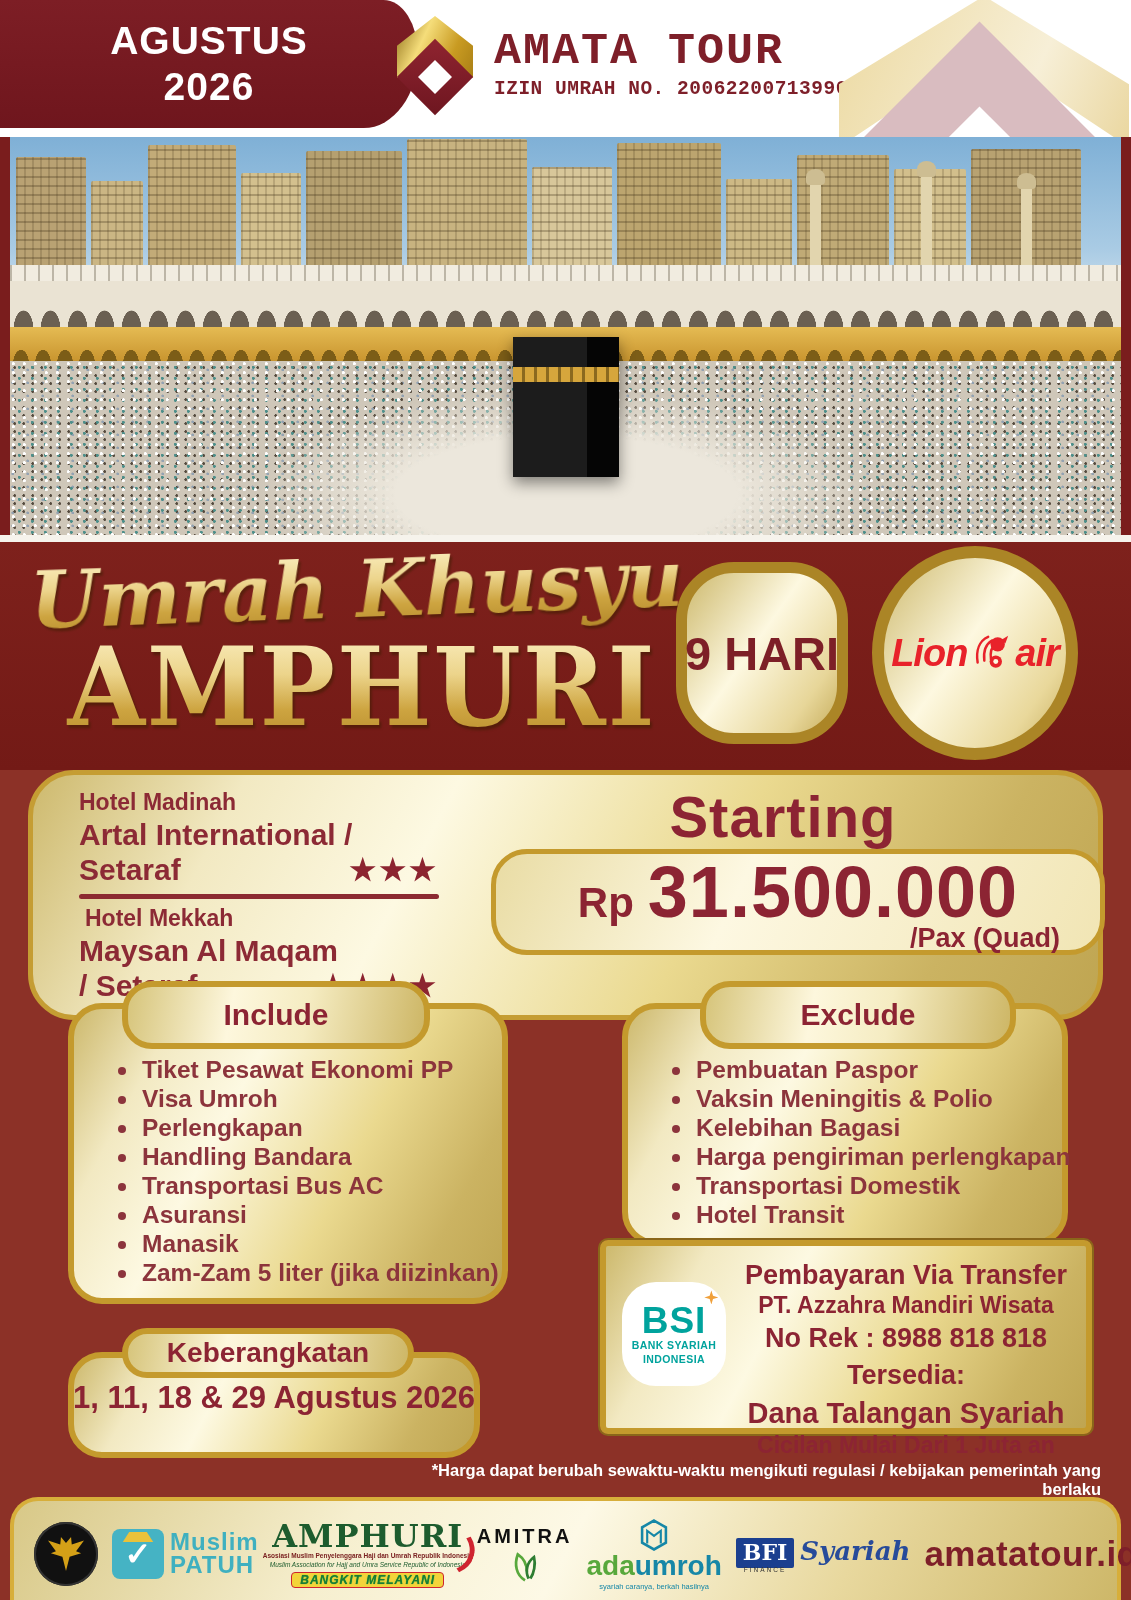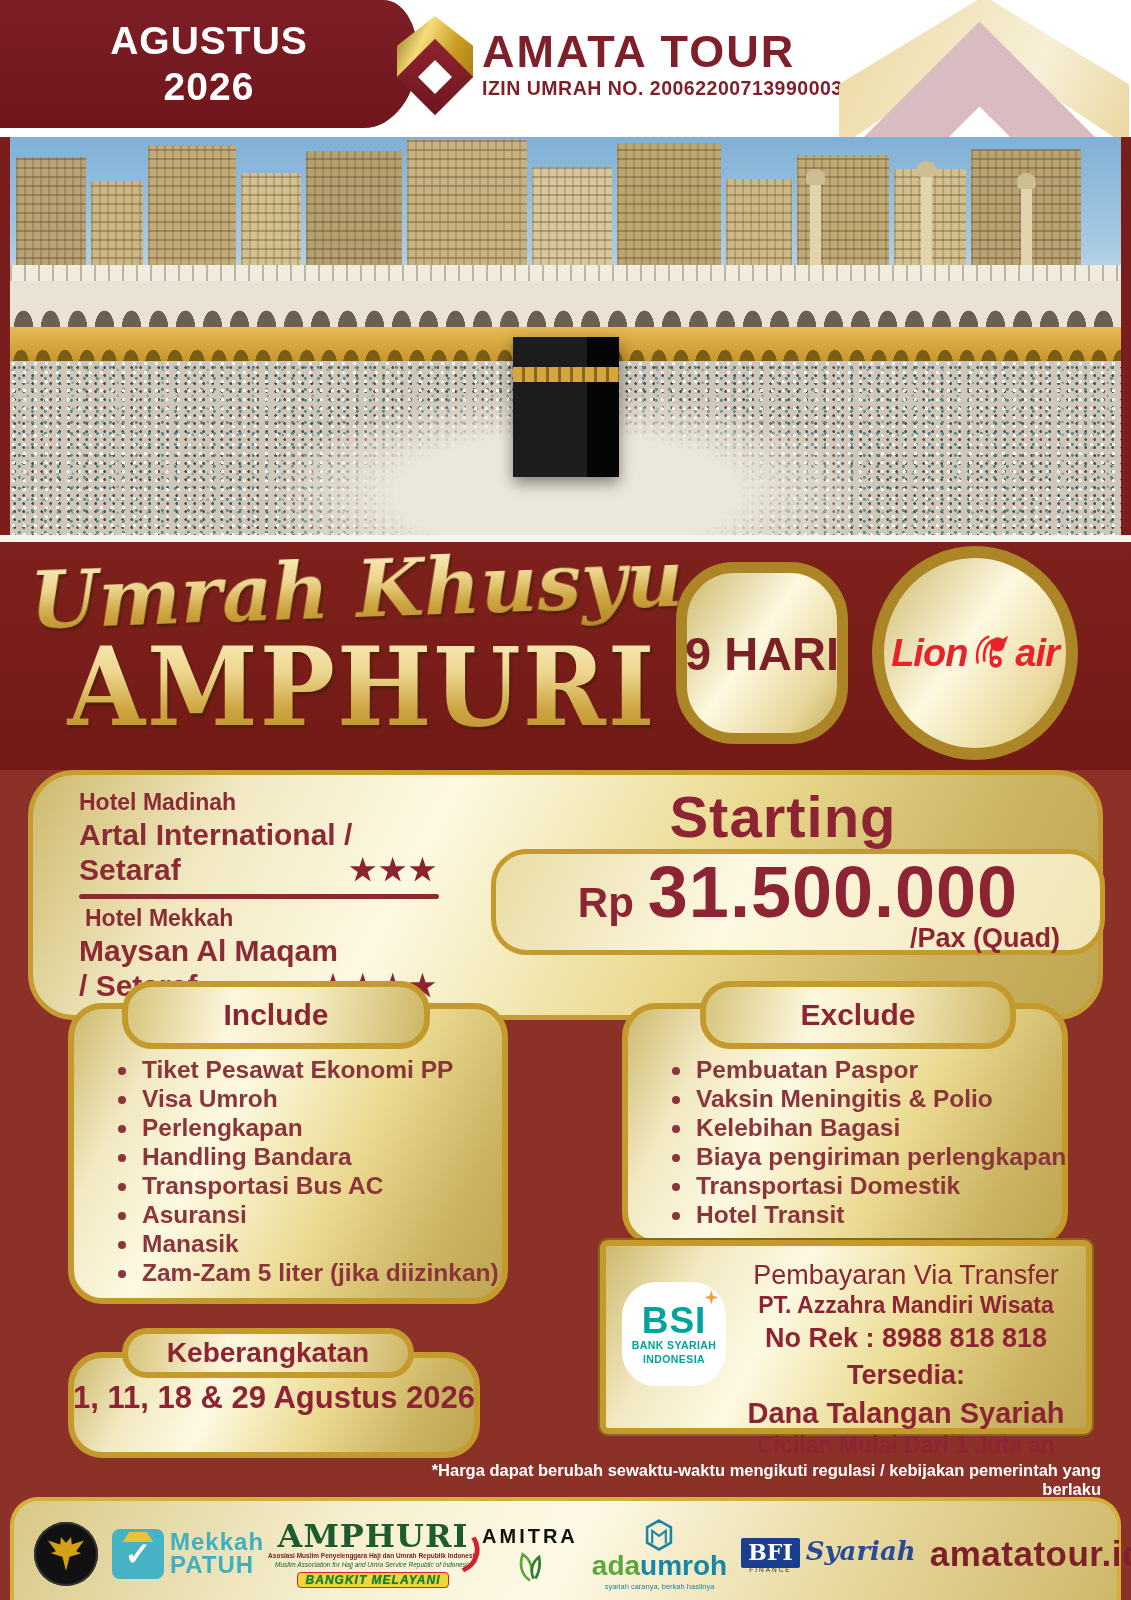--- a/index.html
+++ b/index.html
@@ -7,21 +7,21 @@
   body { font-family:"Liberation Sans", sans-serif; }
   .poster { position:relative; width:1131px; height:1600px; overflow:hidden; background:#8C3127; }
 
   
   .topbar { position:absolute; top:0; left:0; width:1131px; height:137px; background:#ffffff; }
   .month-badge { position:absolute; left:0; top:0; width:418px; height:128px;
     background:linear-gradient(180deg,#7d1e25,#6f161d);
     border-radius:0 70px 110px 0 / 0 110px 150px 0;
     display:flex; flex-direction:column; align-items:center; justify-content:center;
     color:#fff; font-weight:bold; font-size:39px; line-height:1.18; letter-spacing:1px; }
-  .brand { position:absolute; left:392px; top:16px; display:flex; align-items:center; gap:4px; }
+  .brand { position:absolute; left:392px; top:16px; display:flex; align-items:center; gap:16px;font-family:Liberation Mono, monospace; }
   .amata-mark { position:relative; width:86px; height:96px; flex:0 0 auto; }
   .amata-chev { position:absolute; left:5px; top:0; width:76px; height:62px;
     background:linear-gradient(115deg,#8a6a14,#f5dd7a 35%,#c99b22 70%,#a97f15);
     clip-path:polygon(50% 0,100% 48%,100% 100%,50% 42%,0 100%,0 48%); }
   .amata-diam { position:absolute; left:16px; top:34px; width:54px; height:54px;
     background:linear-gradient(135deg,#8f2430,#6e1620); transform:rotate(45deg); }
   .amata-diam::after { content:""; position:absolute; inset:15px; background:#fff; }
   .brand-text { display:flex; flex-direction:column; }
   .brand-name { color:#7e1f29; font-weight:bold; font-size:45px; letter-spacing:2px; line-height:1.05; }
   .brand-license { color:#7e1f29; font-weight:bold; font-size:19.5px; letter-spacing:.5px; margin-top:2px; }
@@ -135,21 +135,21 @@
   .payment-box { position:absolute; left:600px; top:1240px; width:492px; height:194px;
     border:6px solid #c49a2d; box-shadow:0 0 0 2px #8a661a; border-radius:8px; z-index:2;
     display:flex; align-items:flex-start; padding:14px 10px 10px 16px; gap:10px; }
   .bsi-logo { flex:0 0 auto; width:104px; height:104px; margin-top:22px; background:#fff; border-radius:34px;
     display:flex; flex-direction:column; align-items:center; justify-content:center; }
   .bsi-abbr { position:relative; color:#00a39d; font-weight:bold; font-size:37px; letter-spacing:1px; line-height:1; }
   .bsi-star { position:absolute; right:-12px; top:-12px; width:14px; height:14px; background:#f0a03a;
     clip-path:polygon(50% 0,62% 38%,100% 50%,62% 62%,50% 100%,38% 62%,0 50%,38% 38%); }
   .bsi-line { color:#00a39d; font-size:10.5px; font-weight:bold; letter-spacing:.4px; line-height:1.25; }
   .pay-text { flex:1; display:flex; flex-direction:column; align-items:center; text-align:center; color:#8c2433; }
-  .pay-heading { font-weight:normal; font-size:27px; }
+  .pay-heading { font-weight:bold; font-size:27px; }
   .pay-name { font-weight:bold; font-size:23px; margin-top:1px; }
   .pay-rek { font-weight:bold; font-size:27px; margin-top:4px; }
   .pay-avail { font-weight:bold; font-size:27px; margin-top:6px; }
   .pay-product { font-weight:bold; font-size:29px; margin-top:6px; white-space:nowrap; }
   .pay-install { font-weight:bold; font-size:23px; margin-top:2px; white-space:nowrap; }
 
   
   .disclaimer { position:absolute; right:30px; top:1461px; width:700px; text-align:right;
     color:#ffffff; font-weight:bold; font-size:16.5px; }
   .partner-bar { position:absolute; left:10px; right:10px; top:1497px; height:110px;
@@ -304,21 +304,21 @@
       <li>Zam-Zam 5 liter (jika diizinkan)</li>
     </ul>
   </section>
 
   <div class="pill exclude-pill">Exclude</div>
   <section class="list-box gold-panel exclude-box">
     <ul>
       <li>Pembuatan Paspor</li>
       <li>Vaksin Meningitis &amp; Polio</li>
       <li>Kelebihan Bagasi</li>
-      <li>Biaya pengiriman perlengkapan</li>
+      <li>Harga pengiriman perlengkapan</li>
       <li>Transportasi Domestik</li>
       <li>Hotel Transit</li>
     </ul>
   </section>
 
   <div class="pill depart-pill">Keberangkatan</div>
   <section class="depart-box gold-panel">
     <div class="depart-dates">1, 11, 18 &amp; 29 Agustus 2026</div>
   </section>
 
@@ -340,21 +340,21 @@
 
   <div class="disclaimer">*Harga dapat berubah sewaktu-waktu mengikuti regulasi / kebijakan pemerintah yang berlaku</div>
 
   <footer class="partner-bar">
     <div class="garuda">
       <div class="garuda-eagle"></div>
     </div>
     <div class="sisko">
       <div class="sisko-icon">✓</div>
       <div class="sisko-text">
-        <div>Mekkah</div>
+        <div>Muslim</div>
         <div>PATUH</div>
       </div>
     </div>
     <div class="amphuri">
       <div class="amphuri-name">AMPHURI</div>
       <div class="amphuri-sub">Asosiasi Muslim Penyelenggara Haji dan Umrah Republik Indonesia</div>
       <div class="amphuri-sub2">Muslim Association for Hajj and Umra Service Republic of Indonesia</div>
       <div class="amphuri-tag">BANGKIT MELAYANI</div>
       <div class="amphuri-swoosh"></div>
     </div>

